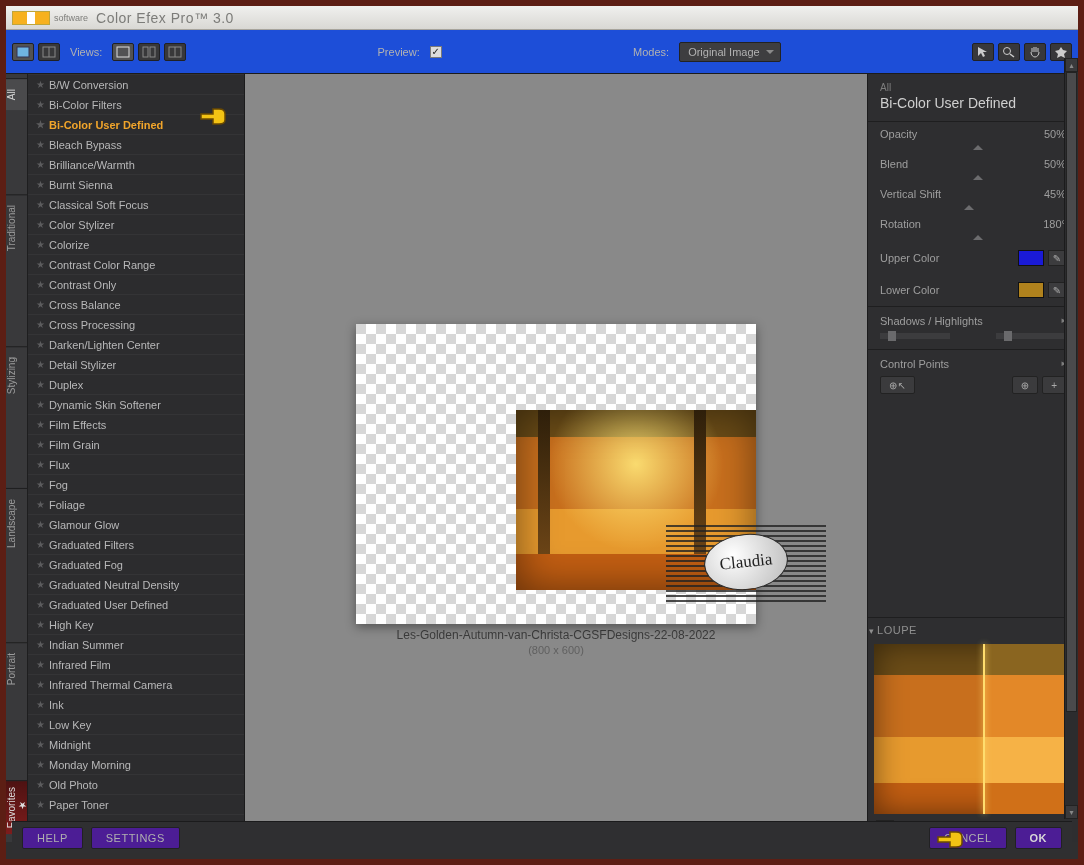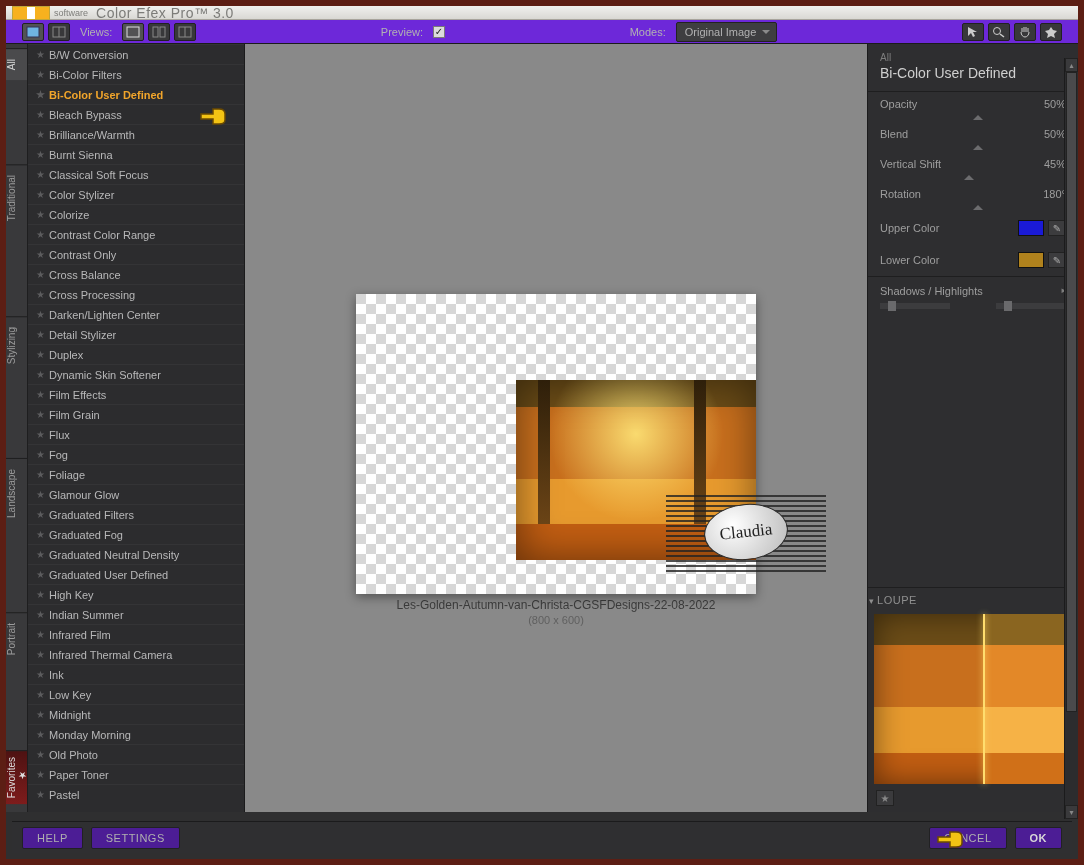--- a/index.html
+++ b/index.html
@@ -1,24 +1,24 @@
 <!DOCTYPE html>
 <html><head>
 <meta charset="utf-8">
 <style>
 * { margin:0; padding:0; box-sizing:border-box; font-family:Tahoma,Verdana,sans-serif; }
 body { background:#2f2f30; width:1084px; height:865px; overflow:hidden; border:6px solid #5c1e14; position:relative; }
 
-.titlebar { height:14px; background:linear-gradient(#f0f0ee,#d9d8d4); border-bottom:1px solid #a7a49c; display:flex; align-items:center; padding:0 6px; gap:8px; }
+.titlebar { height:24px; background:linear-gradient(#f0f0ee,#d9d8d4); border-bottom:1px solid #a7a49c; display:flex; align-items:center; padding:0 6px; gap:8px; }
 .brand { display:flex; align-items:center; gap:4px; }
 .brand .logo { width:38px; height:14px; background:linear-gradient(90deg,#f7b11e 0 40%,#fff 40% 60%,#f7b11e 60%); border:1px solid #bfa53a; }
 .brand .sw { font-size:9px; color:#7d7d7a; }
 .apptitle { font-size:14px; color:#7c7c79; letter-spacing:0.5px; }
 
-.topbar { height:24px; background:#6d28d9; display:flex; align-items:center; padding:0 16px; gap:10px; border-bottom:1px solid #1b1b1c; }
+.topbar { height:44px; background:#1d4ed8; display:flex; align-items:center; padding:0 6px; gap:10px; border-bottom:1px solid #1b1b1c; }
 .topbar .tb-group { display:flex; align-items:center; gap:4px; }
 .tb-btn { width:22px; height:18px; background:#38383a; border:1px solid #212123; border-radius:2px; display:flex; align-items:center; justify-content:center; cursor:pointer; }
 .tb-btn.active { background:#525254; }
 .tb-btn svg { width:14px; height:12px; }
 .tb-label { font-size:11px; color:#b2b2b2; }
 .checkbox { width:12px; height:12px; border:1px solid #7a7a7a; background:#dcdcdc; display:flex; align-items:center; justify-content:center; }
 .checkbox::after { content:'✓'; font-size:10px; color:#222; }
 .select { height:20px; background:#3e3e40; border:1px solid #222; color:#b2b2b2; font-size:11px; padding:0 20px 0 8px; border-radius:2px; display:flex; align-items:center; position:relative; cursor:pointer; }
 .select::after { content:''; position:absolute; right:6px; top:7px; border:4px solid transparent; border-top-color:#8a8a8a; }
 .spacer { flex:1; }
@@ -416,20 +416,35 @@
         </div>
       <div class="microslider">
         <div class="mini">
             <div class="knob"></div>
           </div>
         <div class="mini">
             <div class="knob"></div>
           </div>
       </div>
     </div>
+    <div class="section">
+      <div class="shead">
+          <span>Control Points</span>
+          <span class="arrow">▸</span>
+        </div>
+      <div class="cpbtns">
+        <div class="cpbtn">
+            <div class="smbtn">⊕↖</div>
+          </div>
+        <div class="cpbtn">
+            <div class="smbtn">⊕</div>
+            <div class="smbtn">+</div>
+          </div>
+      </div>
+    </div>
     <div class="spacer" style="flex:1"></div>
     <div class="loupehead">LOUPE</div>
     <div class="loupe">
       <div class="right-half"></div>
         <div class="split"></div>
     </div>
     <div class="loupe-star">★</div>
   </div>
 </div>
 

